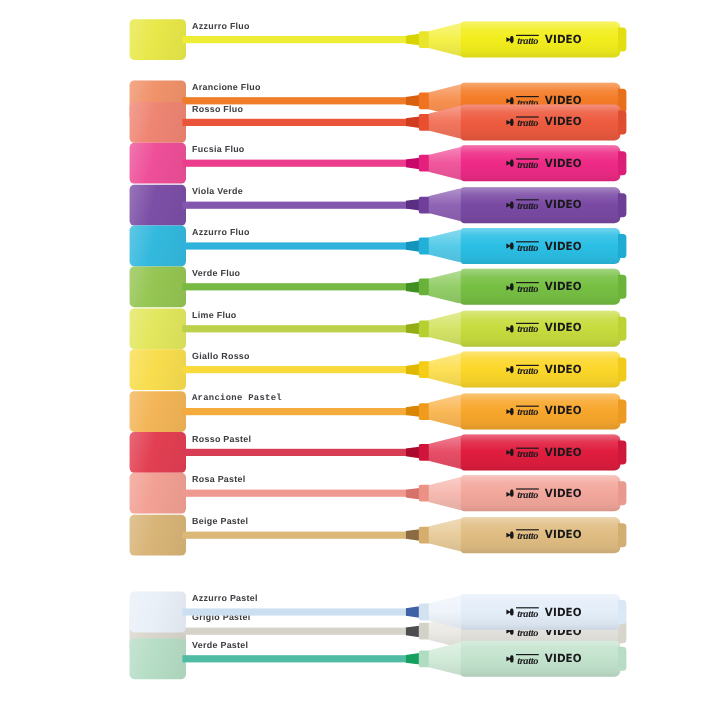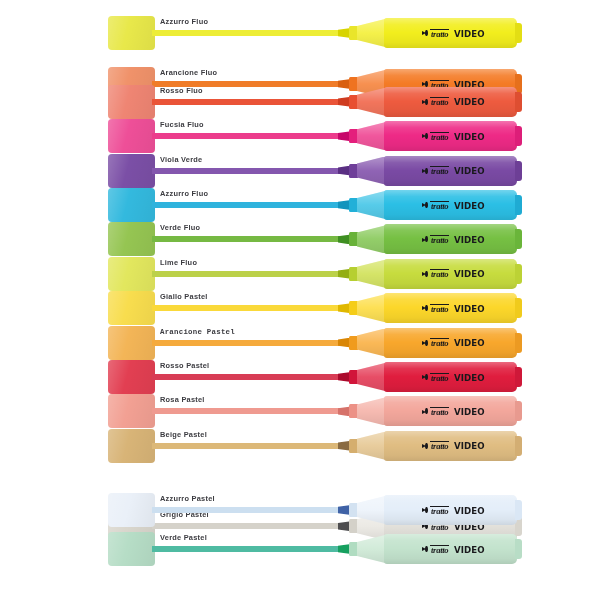--- a/index.html
+++ b/index.html
@@ -356,21 +356,21 @@
             <i></i>
           </div>
           <div class="brand-tratto">tratto</div>
           <div class="brand-video">VIDEO</div>
         </div>
       </div>
     </div>
     <div class="row" style="top: 291.2px;">
       <div class="swatch" style="background: rgb(248, 221, 78);"></div>
       <div class="stripe" style="background: rgb(250, 217, 58);"></div>
-      <div class="label" style="color: rgb(60, 60, 65);">Giallo Pastel</div>
+      <div class="label" style="color: rgb(60, 60, 65);">Giallo Rosso</div>
       <div class="pen">
         <div class="nib" style="background: rgb(224, 184, 0);"></div>
         <div class="collar" style="background: rgb(245, 205, 24);"></div>
         <div class="shoulder" style="background: rgb(253, 224, 85);"></div>
         <div class="barrel" style="background: rgb(252, 215, 42);"></div>
         <div class="endcap" style="background: rgb(240, 203, 28);"></div>
         <div class="brand">
           <div class="brand-mark">
             <span></span>
             <i></i>

